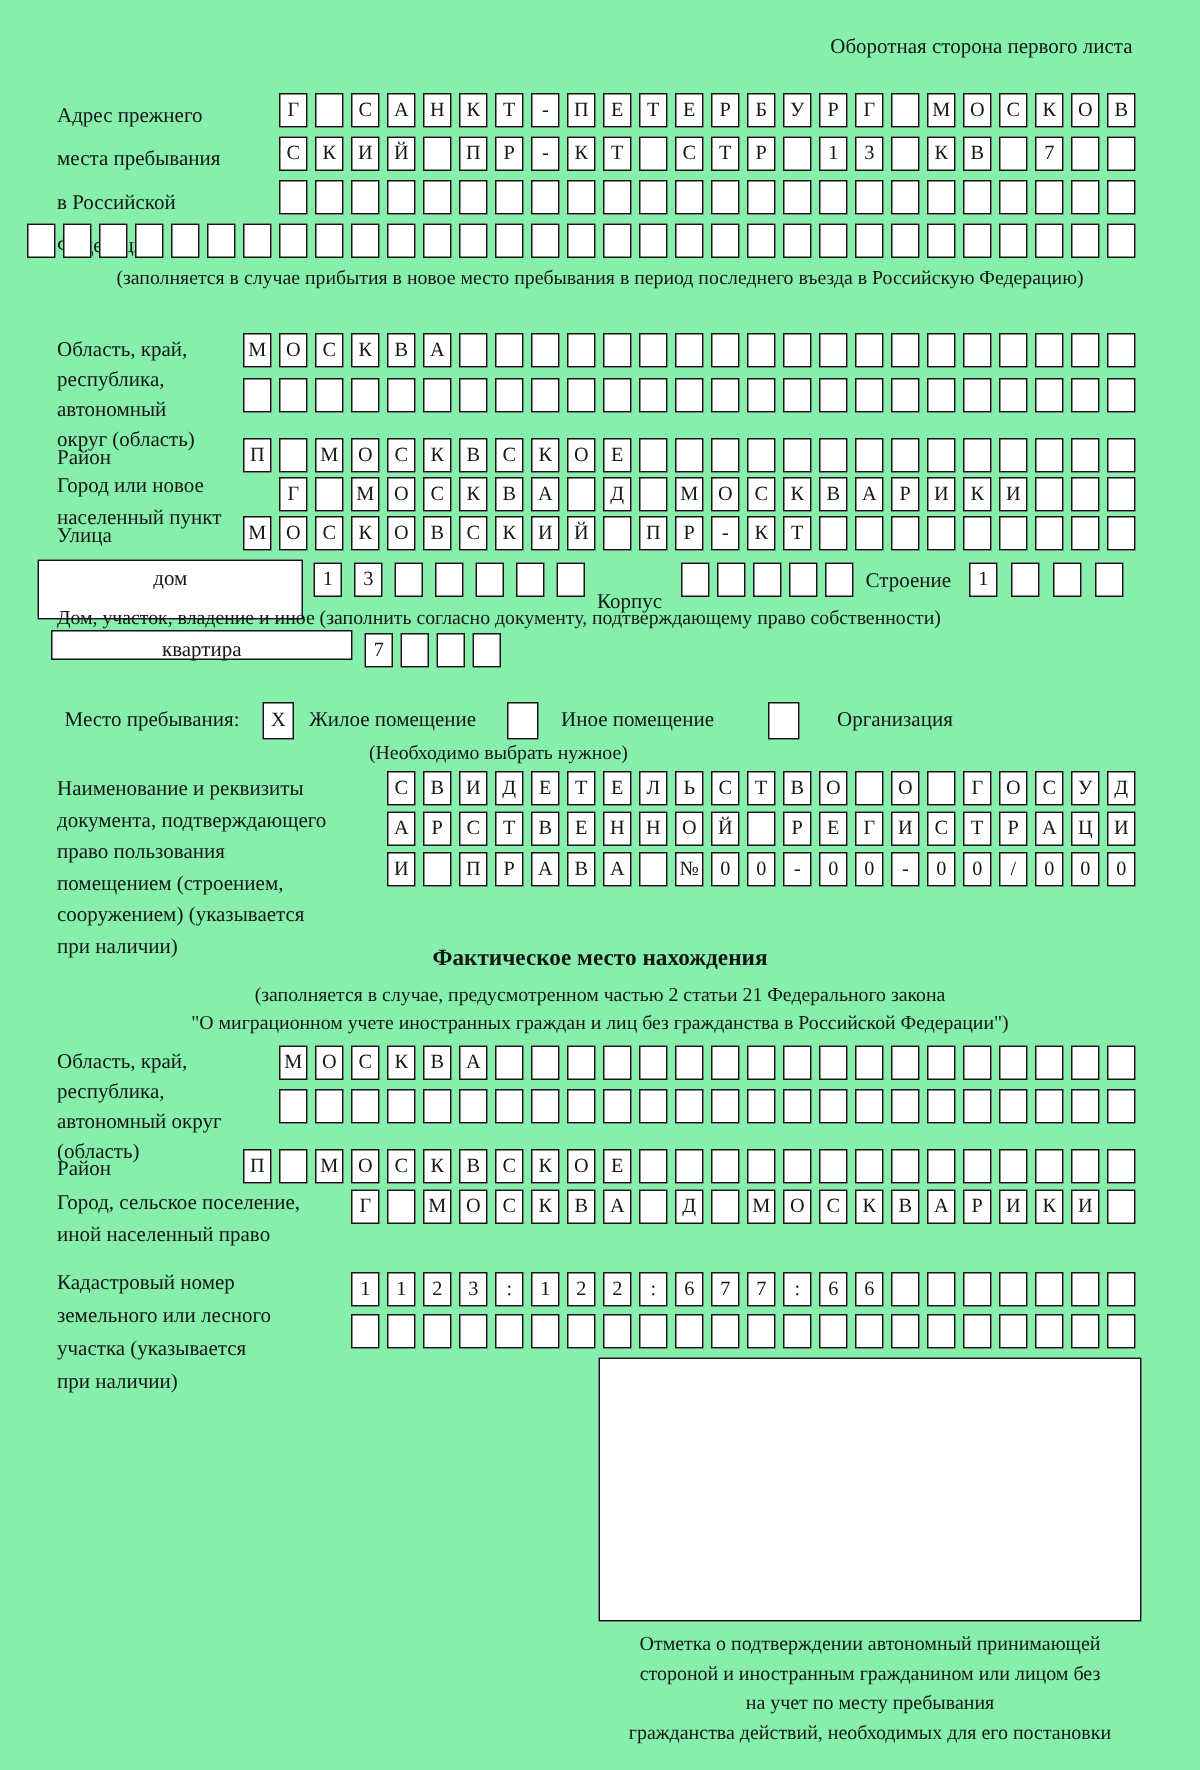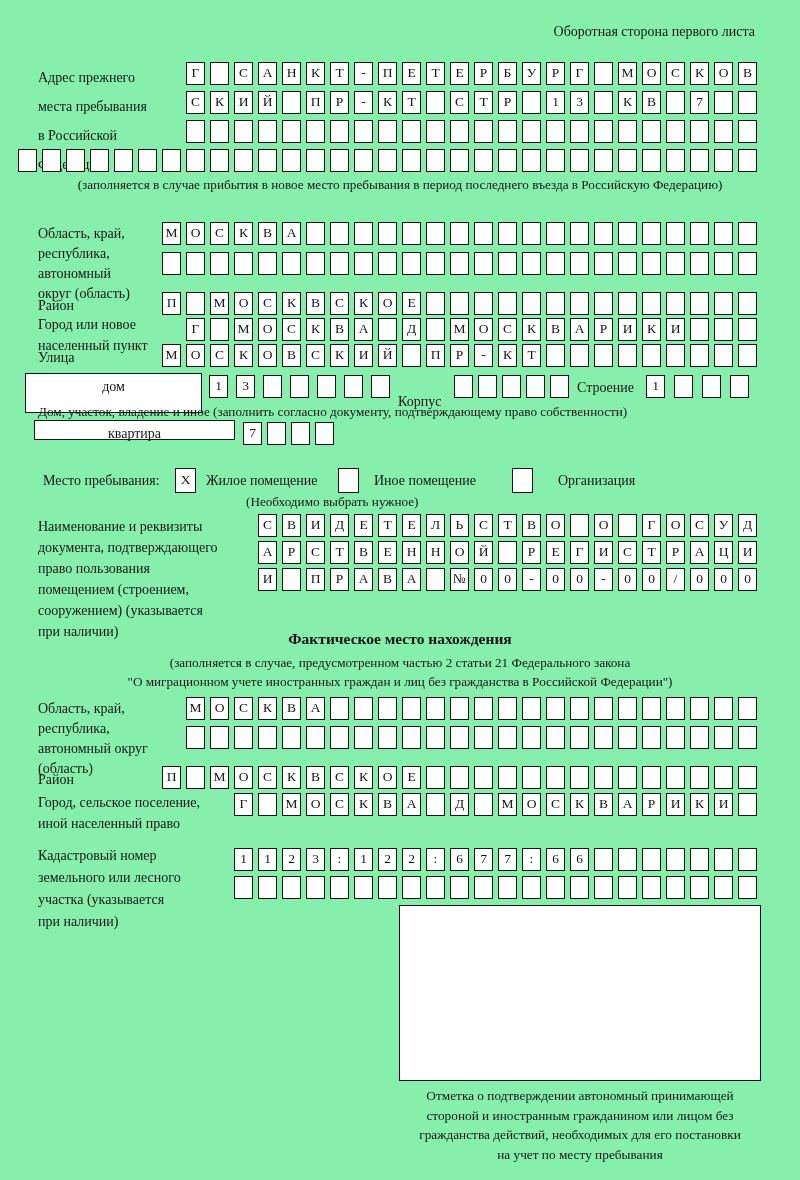--- a/index.html
+++ b/index.html
@@ -605,17 +605,17 @@
       <span class="cell"></span>
       <span class="cell"></span>
       <span class="cell"></span>
       <span class="cell"></span>
     </div>
 
   <div class="abs stamp-box" style="left:399px;top:905px;width:362px;height:176px"></div>
   <div class="abs caption" style="left:395px;top:1086px;width:370px">
       <div>Отметка о подтверждении автономный принимающей</div>
       <div>стороной и иностранным гражданином или лицом без</div>
+      <div>на учет по месту пребывания</div>
       <div>гражданства действий, необходимых для его постановки</div>
-      <div>на учет по месту пребывания</div>
     </div>
 
 </div>
 
 </body></html>

